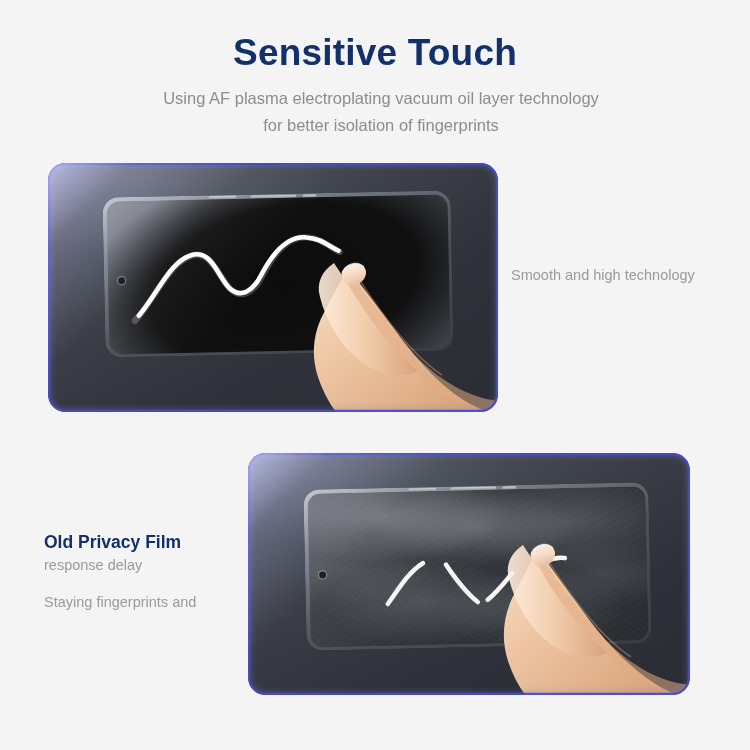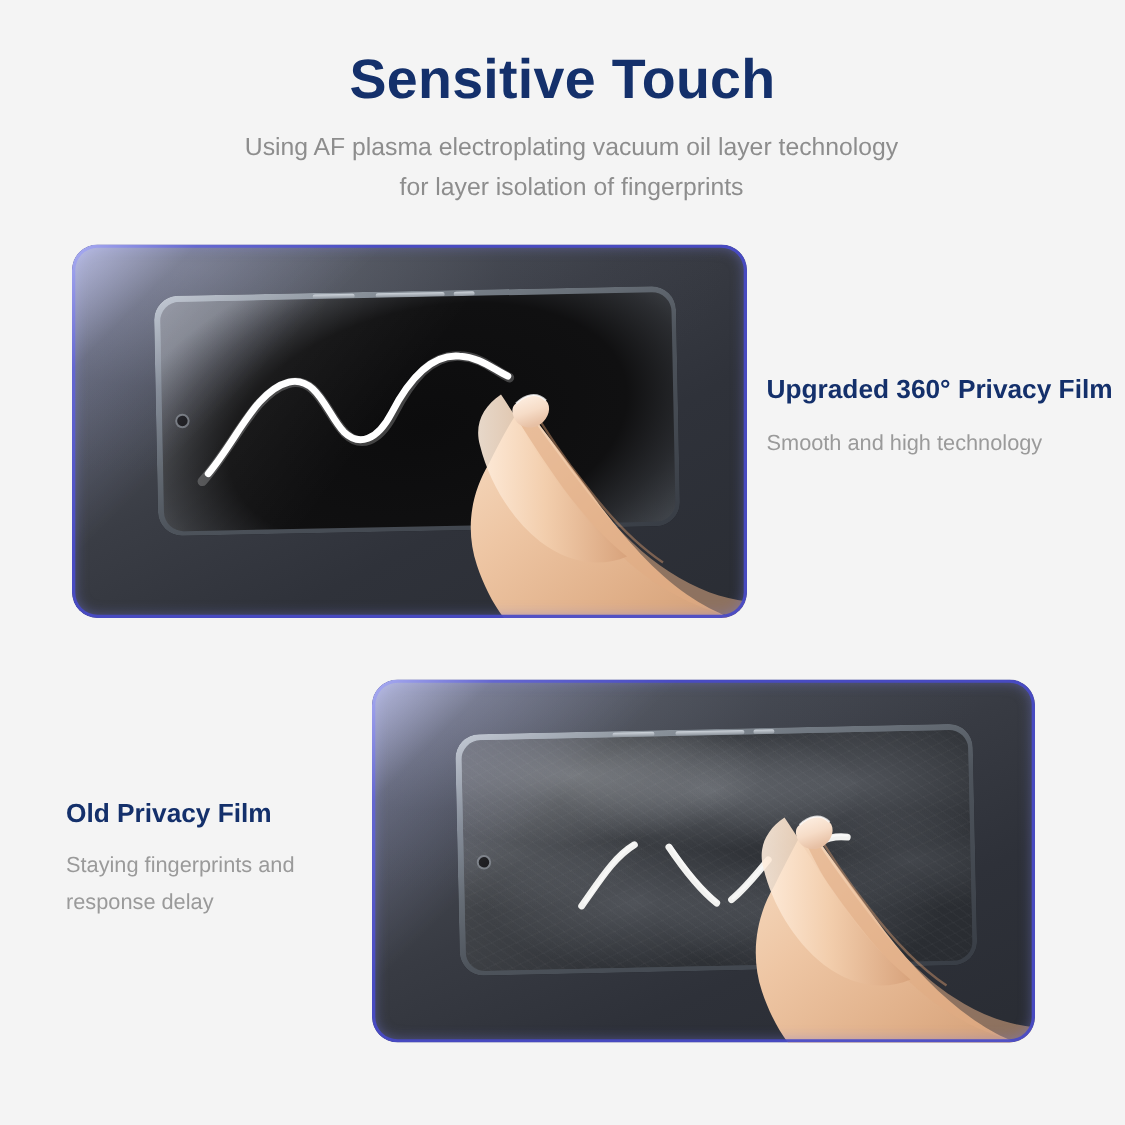--- a/index.html
+++ b/index.html
@@ -125,21 +125,21 @@
   #callout-old .co-desc{max-width:175px;white-space:normal;}
 </style>
 </head>
 <body>
 
 <div id="stage">
 
   <div class="hdr">
     <h1 class="title">Sensitive Touch</h1>
     <p class="sub">Using AF plasma electroplating vacuum oil layer technology</p>
-    <p class="sub" style="padding-top:2px">for layer isolation of fingerprints</p>
+    <p class="sub" style="padding-top:2px">for better isolation of fingerprints</p>
   </div>
 
   <div class="panel" id="panel-top">
     <div class="bodyfill"></div>
 
     <div class="phone" id="phone-top">
       <div class="phone-frame"></div>
 
       <div class="side-btn" style="left:106px;top:1px;width:28px;"></div>
       <div class="side-btn" style="left:148px;top:1px;width:46px;"></div>
@@ -251,23 +251,22 @@
         <path d="M 292,94 C 301,110 315,132 331,152 C 347,173 365,192 383,204" fill="none" stroke="#c99169" stroke-width="1.6" opacity=".5"></path>
         <path d="M 285,97 C 291,91 299,89 305,95 C 309,99 307,107 301,111 C 295,115 287,113 284,107 C 282,103 282,99 285,97 Z" fill="url(#nailB)"></path>
         <path d="M 285,97 C 291,91 299,89 305,95" fill="none" stroke="#ffffff" stroke-width="1.4" opacity=".75"></path>
       </g>
     </svg>
 
     <div class="rim"></div>
   </div>
 
   <div class="callout" id="callout-new">
-    <div class="co-title">Upgraded 360° Privacy Film</div>
     <div class="co-desc" style="margin-top:14px">Smooth and high technology</div>
   </div>
 
   <div class="callout" id="callout-old">
     <div class="co-title">Old Privacy Film</div>
+    <div class="co-desc">response delay</div>
     <div class="co-desc" style="margin-top:12px">Staying fingerprints and</div>
-    <div class="co-desc">response delay</div>
   </div>
 
 </div>
 
 </body></html>

